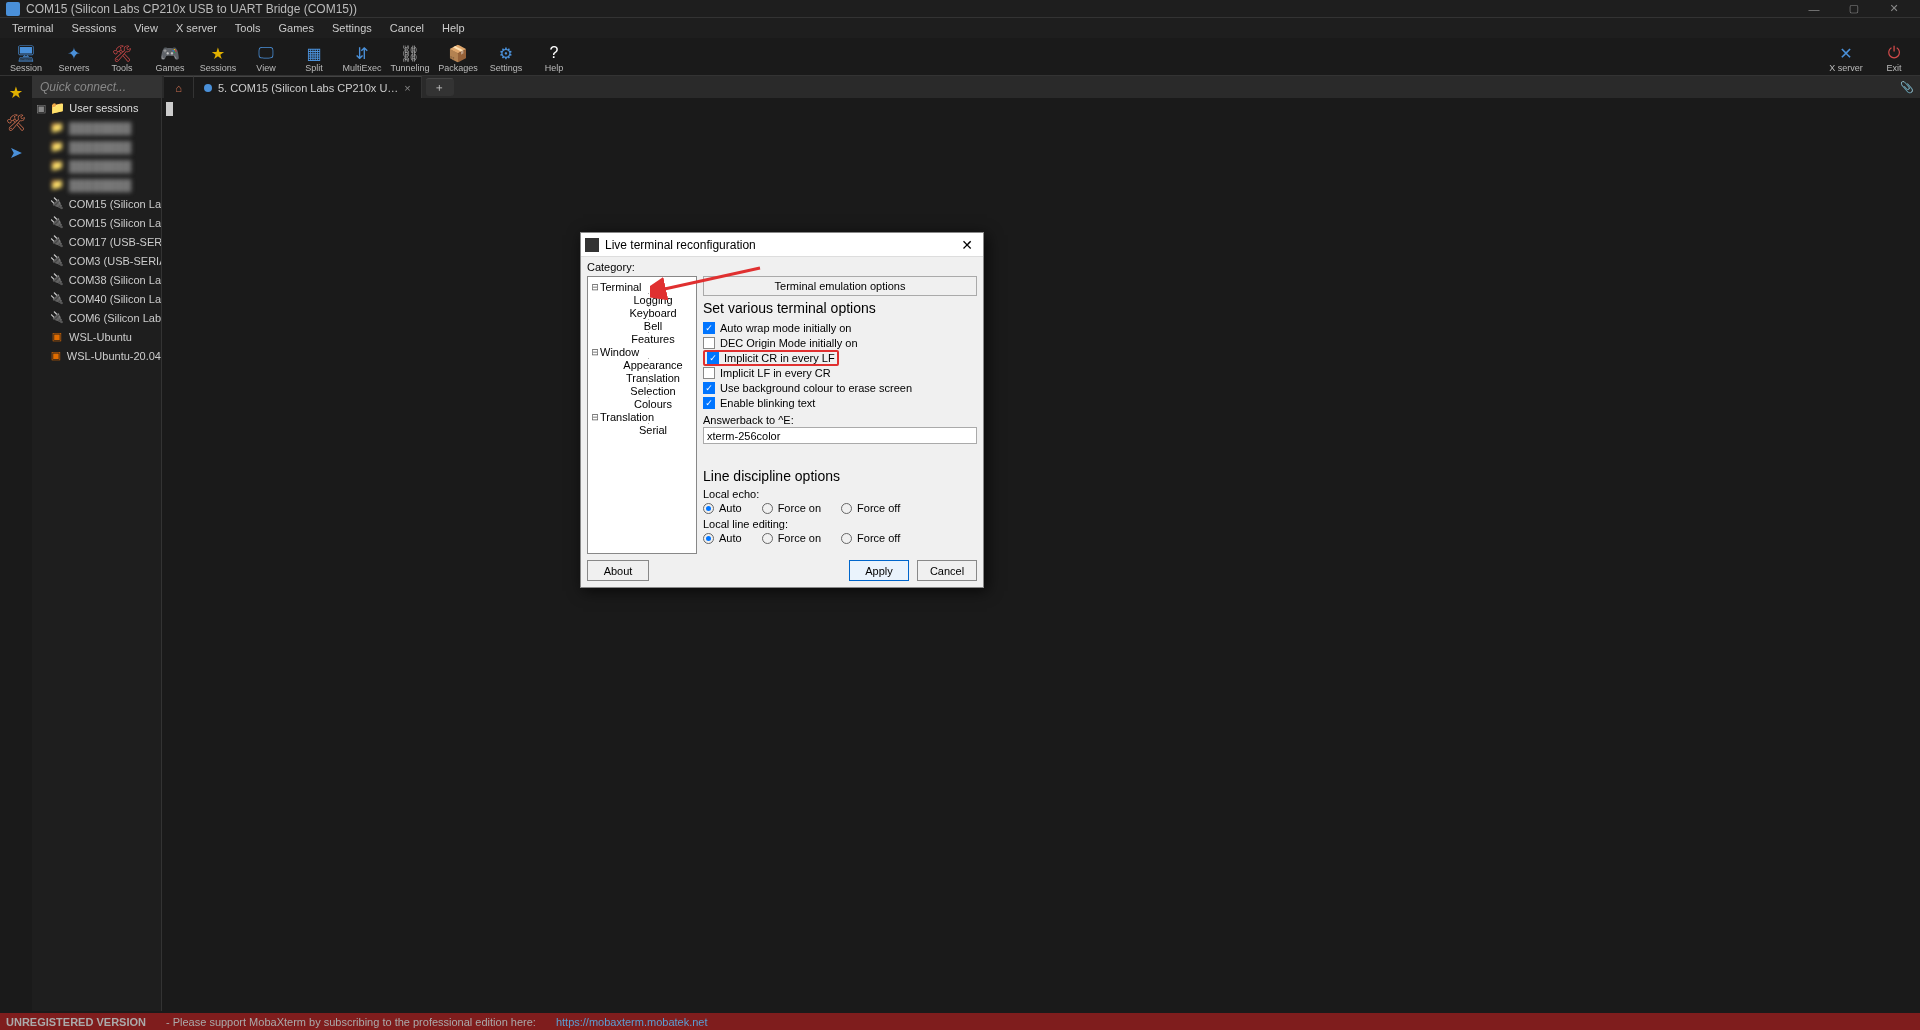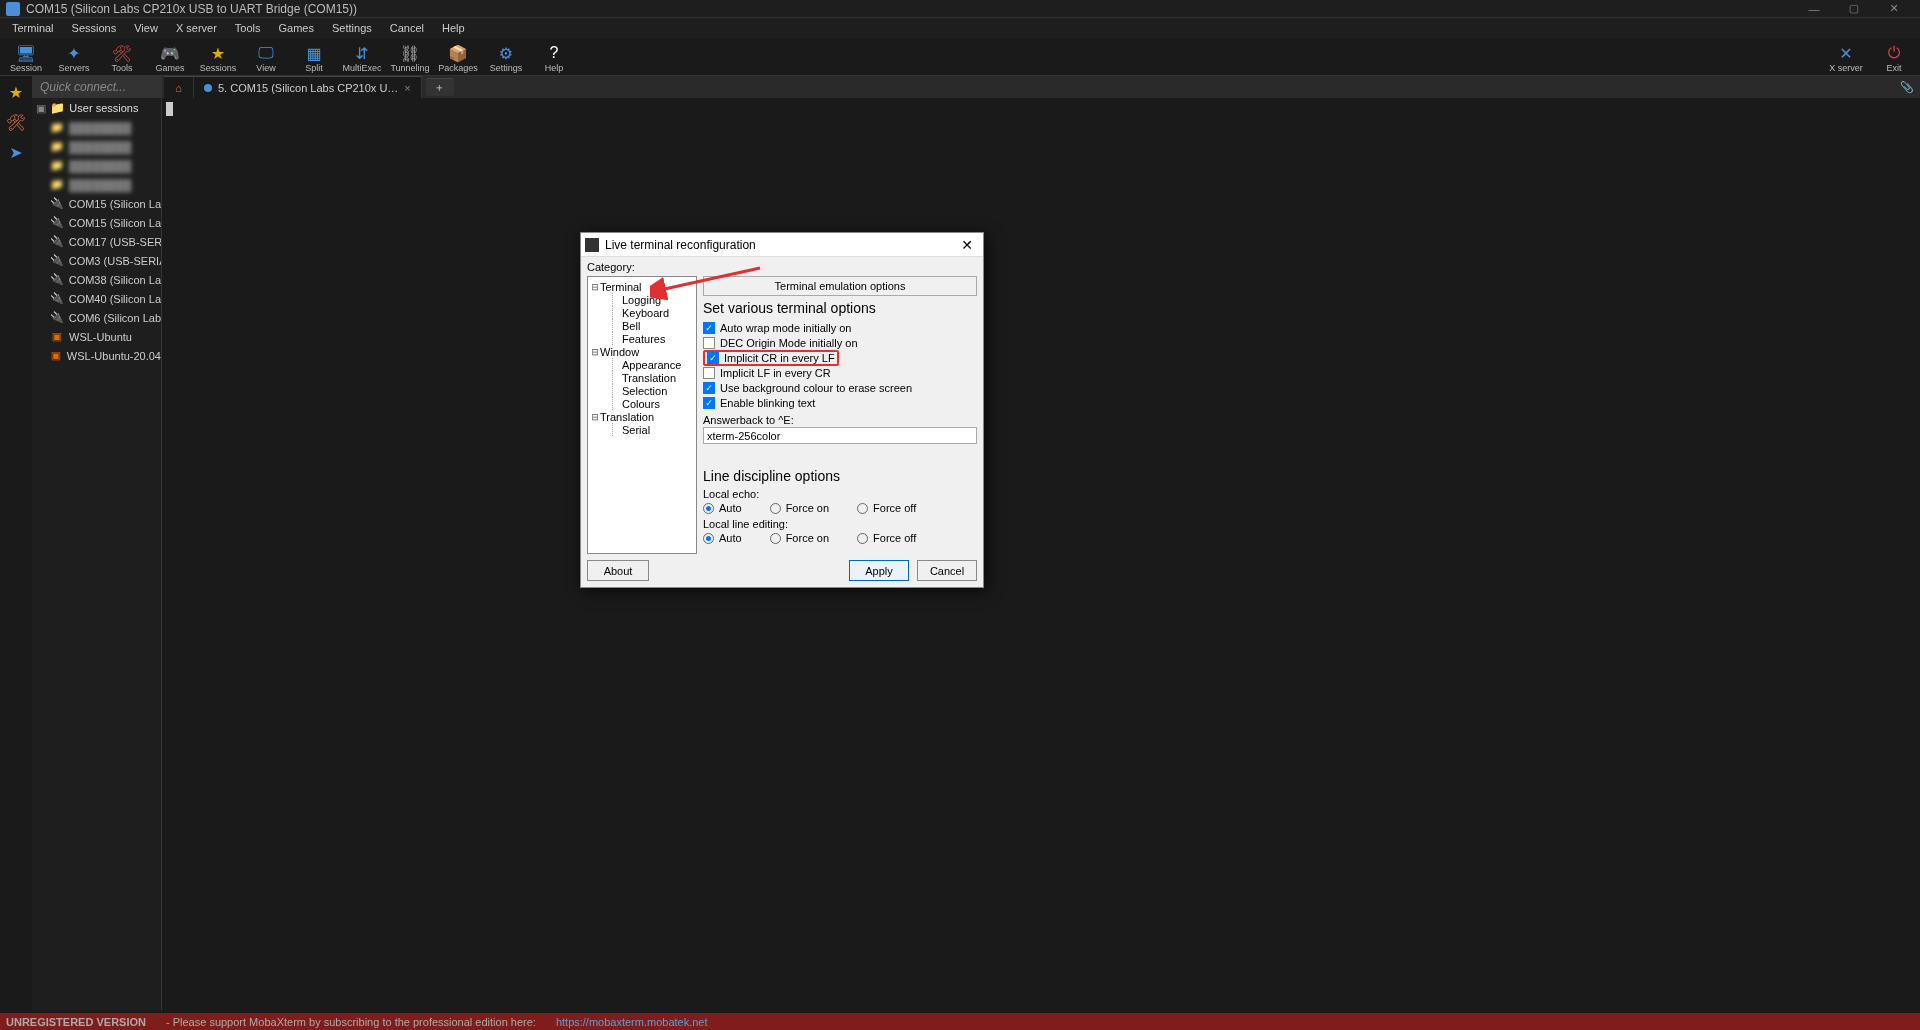--- a/index.html
+++ b/index.html
@@ -43,33 +43,33 @@
 .dlg-title .dt-icon { width:14px; height:14px; background:#333; margin-right:6px; }
 .dlg-title .dt-text { flex:1; font-size:12px; }
 .dlg-title .dt-close { width:24px; height:20px; display:flex; align-items:center; justify-content:center; font-size:14px; cursor:pointer; }
 .dlg-body { padding:4px 6px 6px; }
 .dlg-cat-label { font-size:11px; margin-bottom:3px; }
 .dlg-row { display:flex; gap:6px; }
 .tree { width:110px; height:278px; background:#fff; border:1px solid #888; font-size:11px; padding:3px 2px; overflow:hidden; }
 .tree-item { display:flex; align-items:center; height:13px; white-space:nowrap; }
 .tree-item .exp { width:10px; text-align:center; color:#555; font-size:9px; }
 .tree-item.lvl1 { padding-left:0; }
-.tree-item.lvl2 { padding-left:22px; }
+.tree-item.lvl2 { padding-left:22px;flex-direction:column; }
 .tree-item .conn { width:8px; border-left:1px dotted #aaa; height:13px; margin-right:2px; }
 .rightpane { flex:1; }
 .gb-title { height:20px; border:1px solid #aaa; background:#f0f0f0; display:flex; align-items:center; justify-content:center; font-size:11px; margin-bottom:4px; }
 .opts-label { font-size:14px; margin:2px 0 4px; }
 .chk-row { display:flex; align-items:center; gap:5px; height:15px; font-size:11px; }
 .chk { width:12px; height:12px; border:1px solid #888; background:#fff; display:flex; align-items:center; justify-content:center; font-size:9px; color:#fff; cursor:pointer; }
 .chk.checked { background:#0075ff; border-color:#0075ff; }
 .hl { border:2px solid #e03030; border-radius:2px; padding:0 2px; display:inline-flex; align-items:center; gap:5px; height:16px; }
 .ans-row { margin-top:4px; font-size:11px; }
 .ans-input { width:100%; height:17px; border:1px solid #aaa; background:#fff; padding:0 3px; font-size:11px; margin-top:1px; }
 .radio-group { margin-top:4px; }
-.radio-row { display:flex; align-items:flex-end; gap:28px; margin-top:2px; }
+.radio-row { display:flex; align-items:flex-end; gap:20px; margin-top:2px; }
 .radio { display:flex; align-items:center; gap:5px; font-size:11px; cursor:pointer; }
 .radio .r { width:11px; height:11px; border:1px solid #666; border-radius:50%; display:flex; align-items:center; justify-content:center; }
 .radio.checked .r::after { content:""; width:5px; height:5px; border-radius:50%; background:#0075ff; }
 .dlg-footer { display:flex; margin-top:6px; gap:8px;align-items:flex-end; }
 .btn { height:21px; border:1px solid #888; background:#f0f0f0; display:flex; align-items:center; justify-content:center; font-size:11px; cursor:pointer; padding:0 10px; }
 .btn.primary { border:1px solid #0066cc; background:#eaf3fc; width:60px; }
 .btn.about { width:62px; }
 .btn.cancel { width:60px; }
 .arrow { position:absolute; top:266px; left:650px; pointer-events:none; }
 </style>

